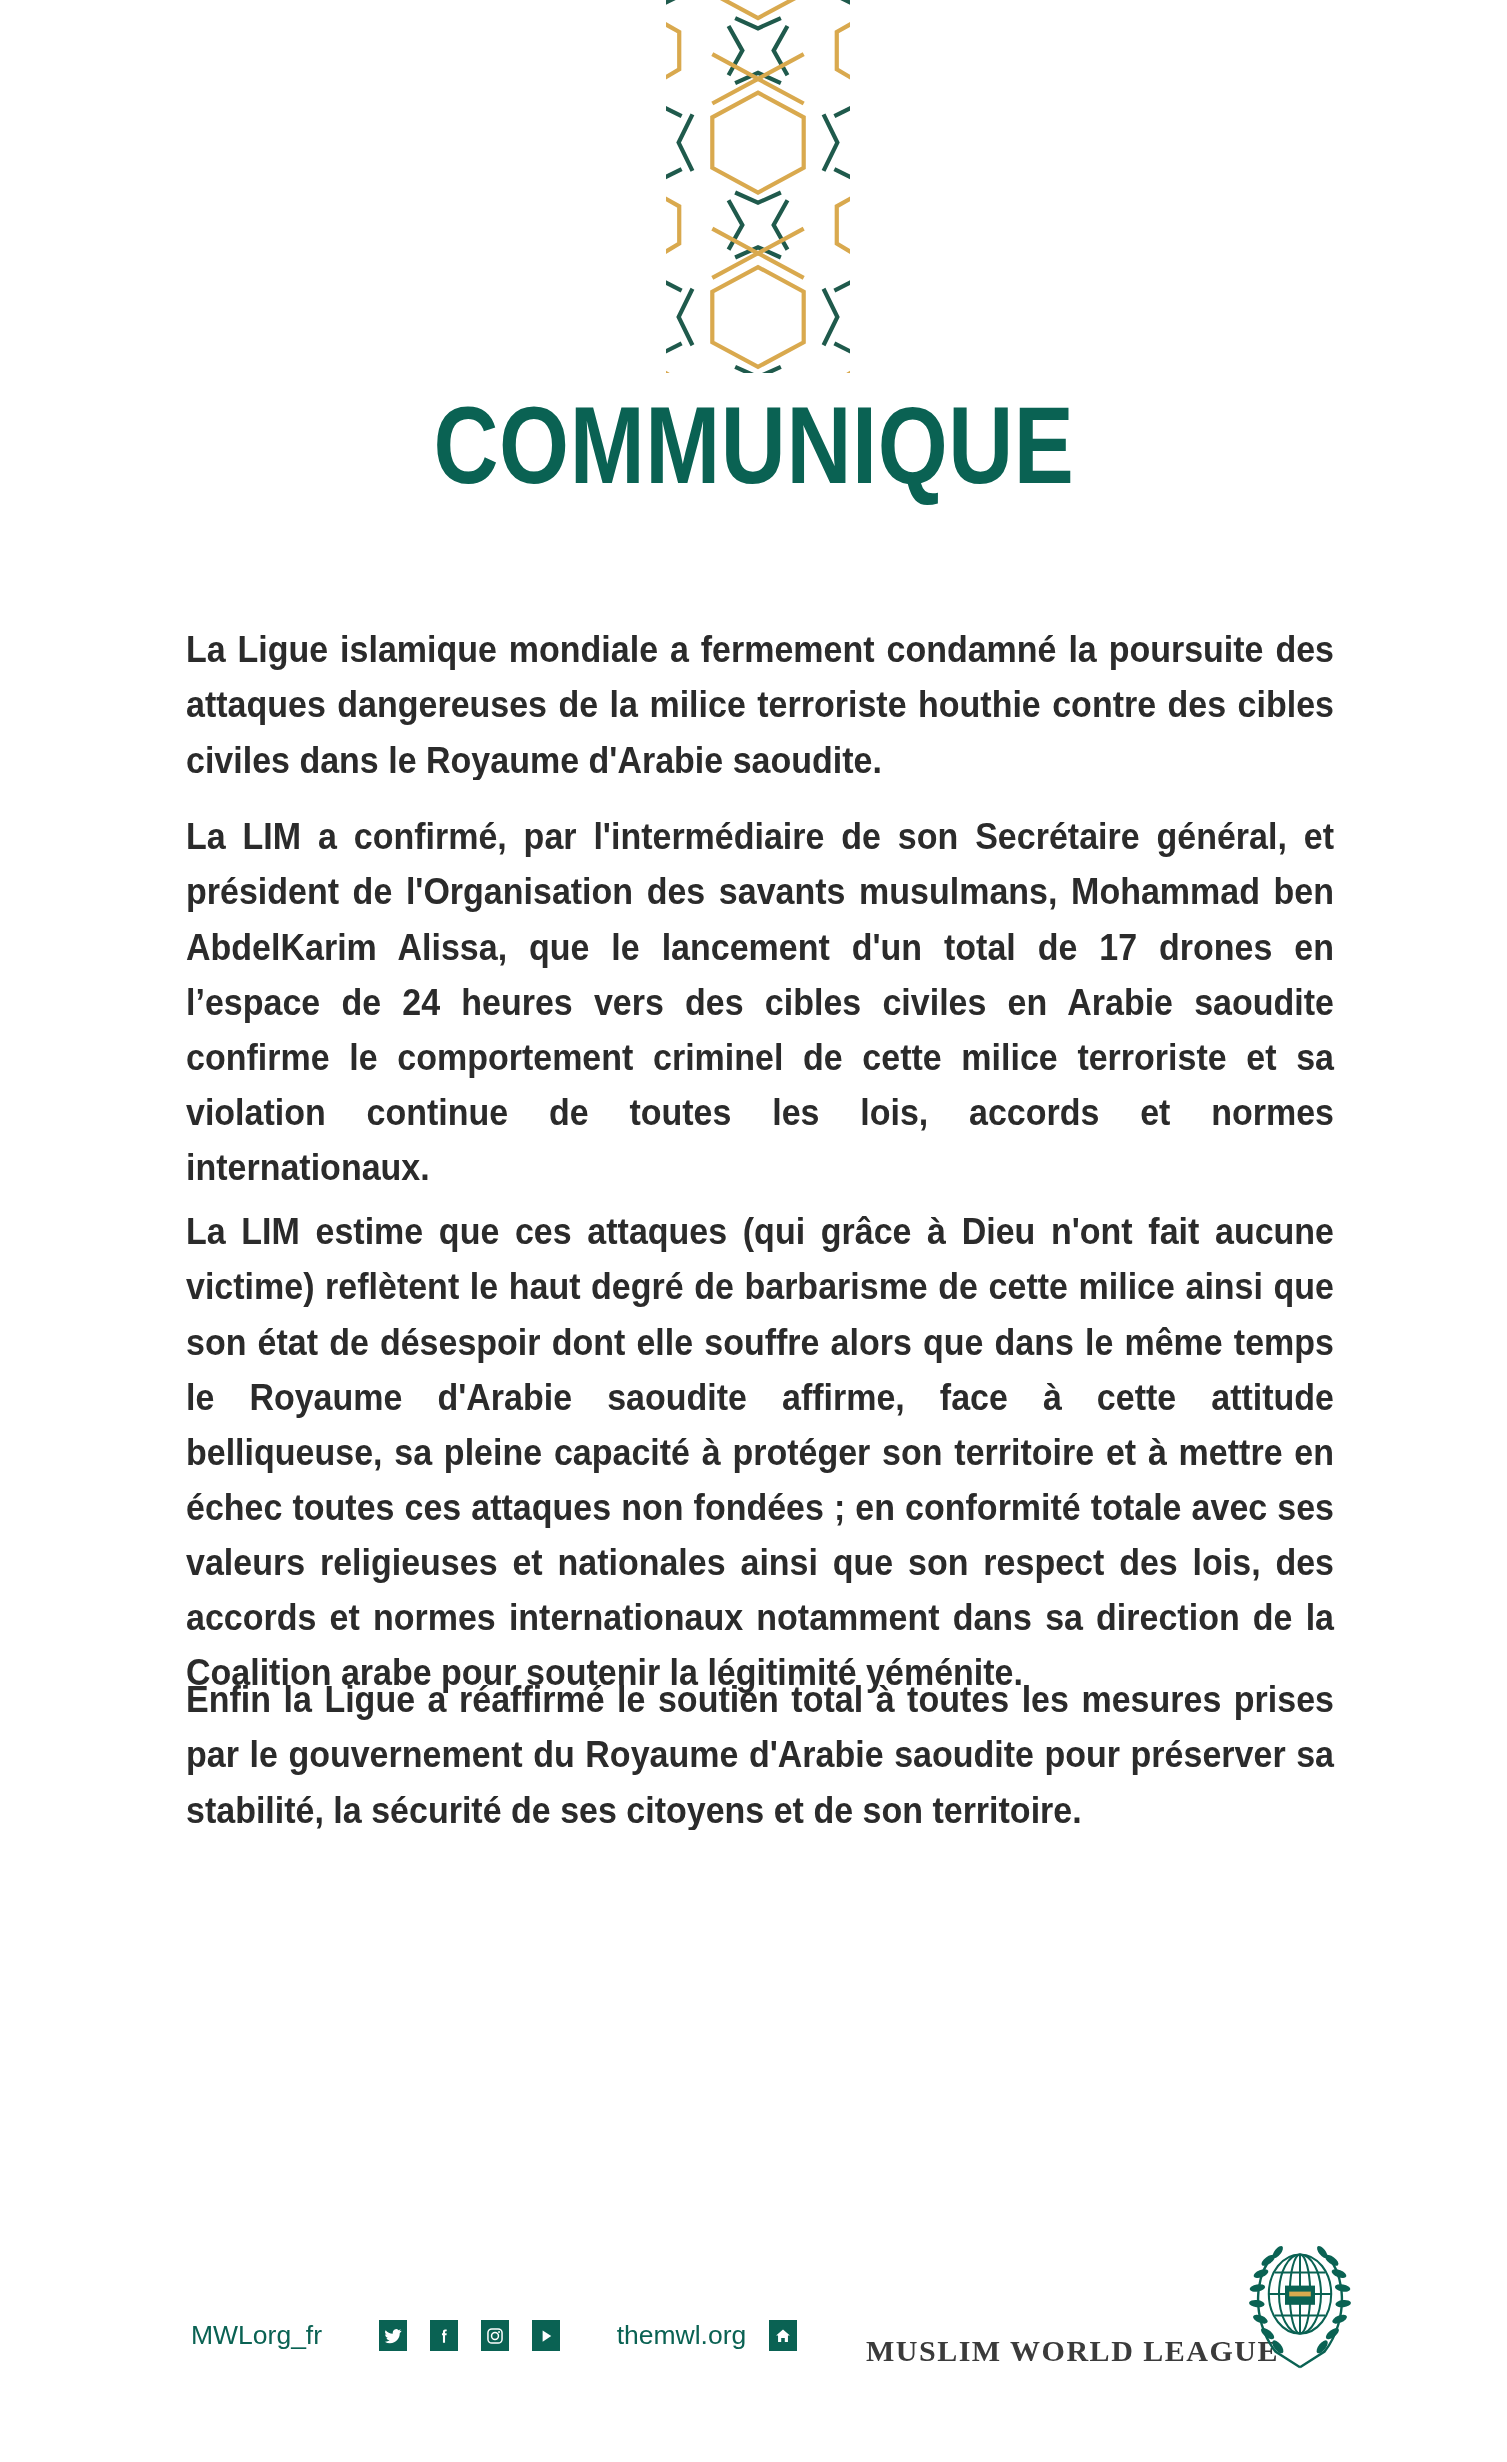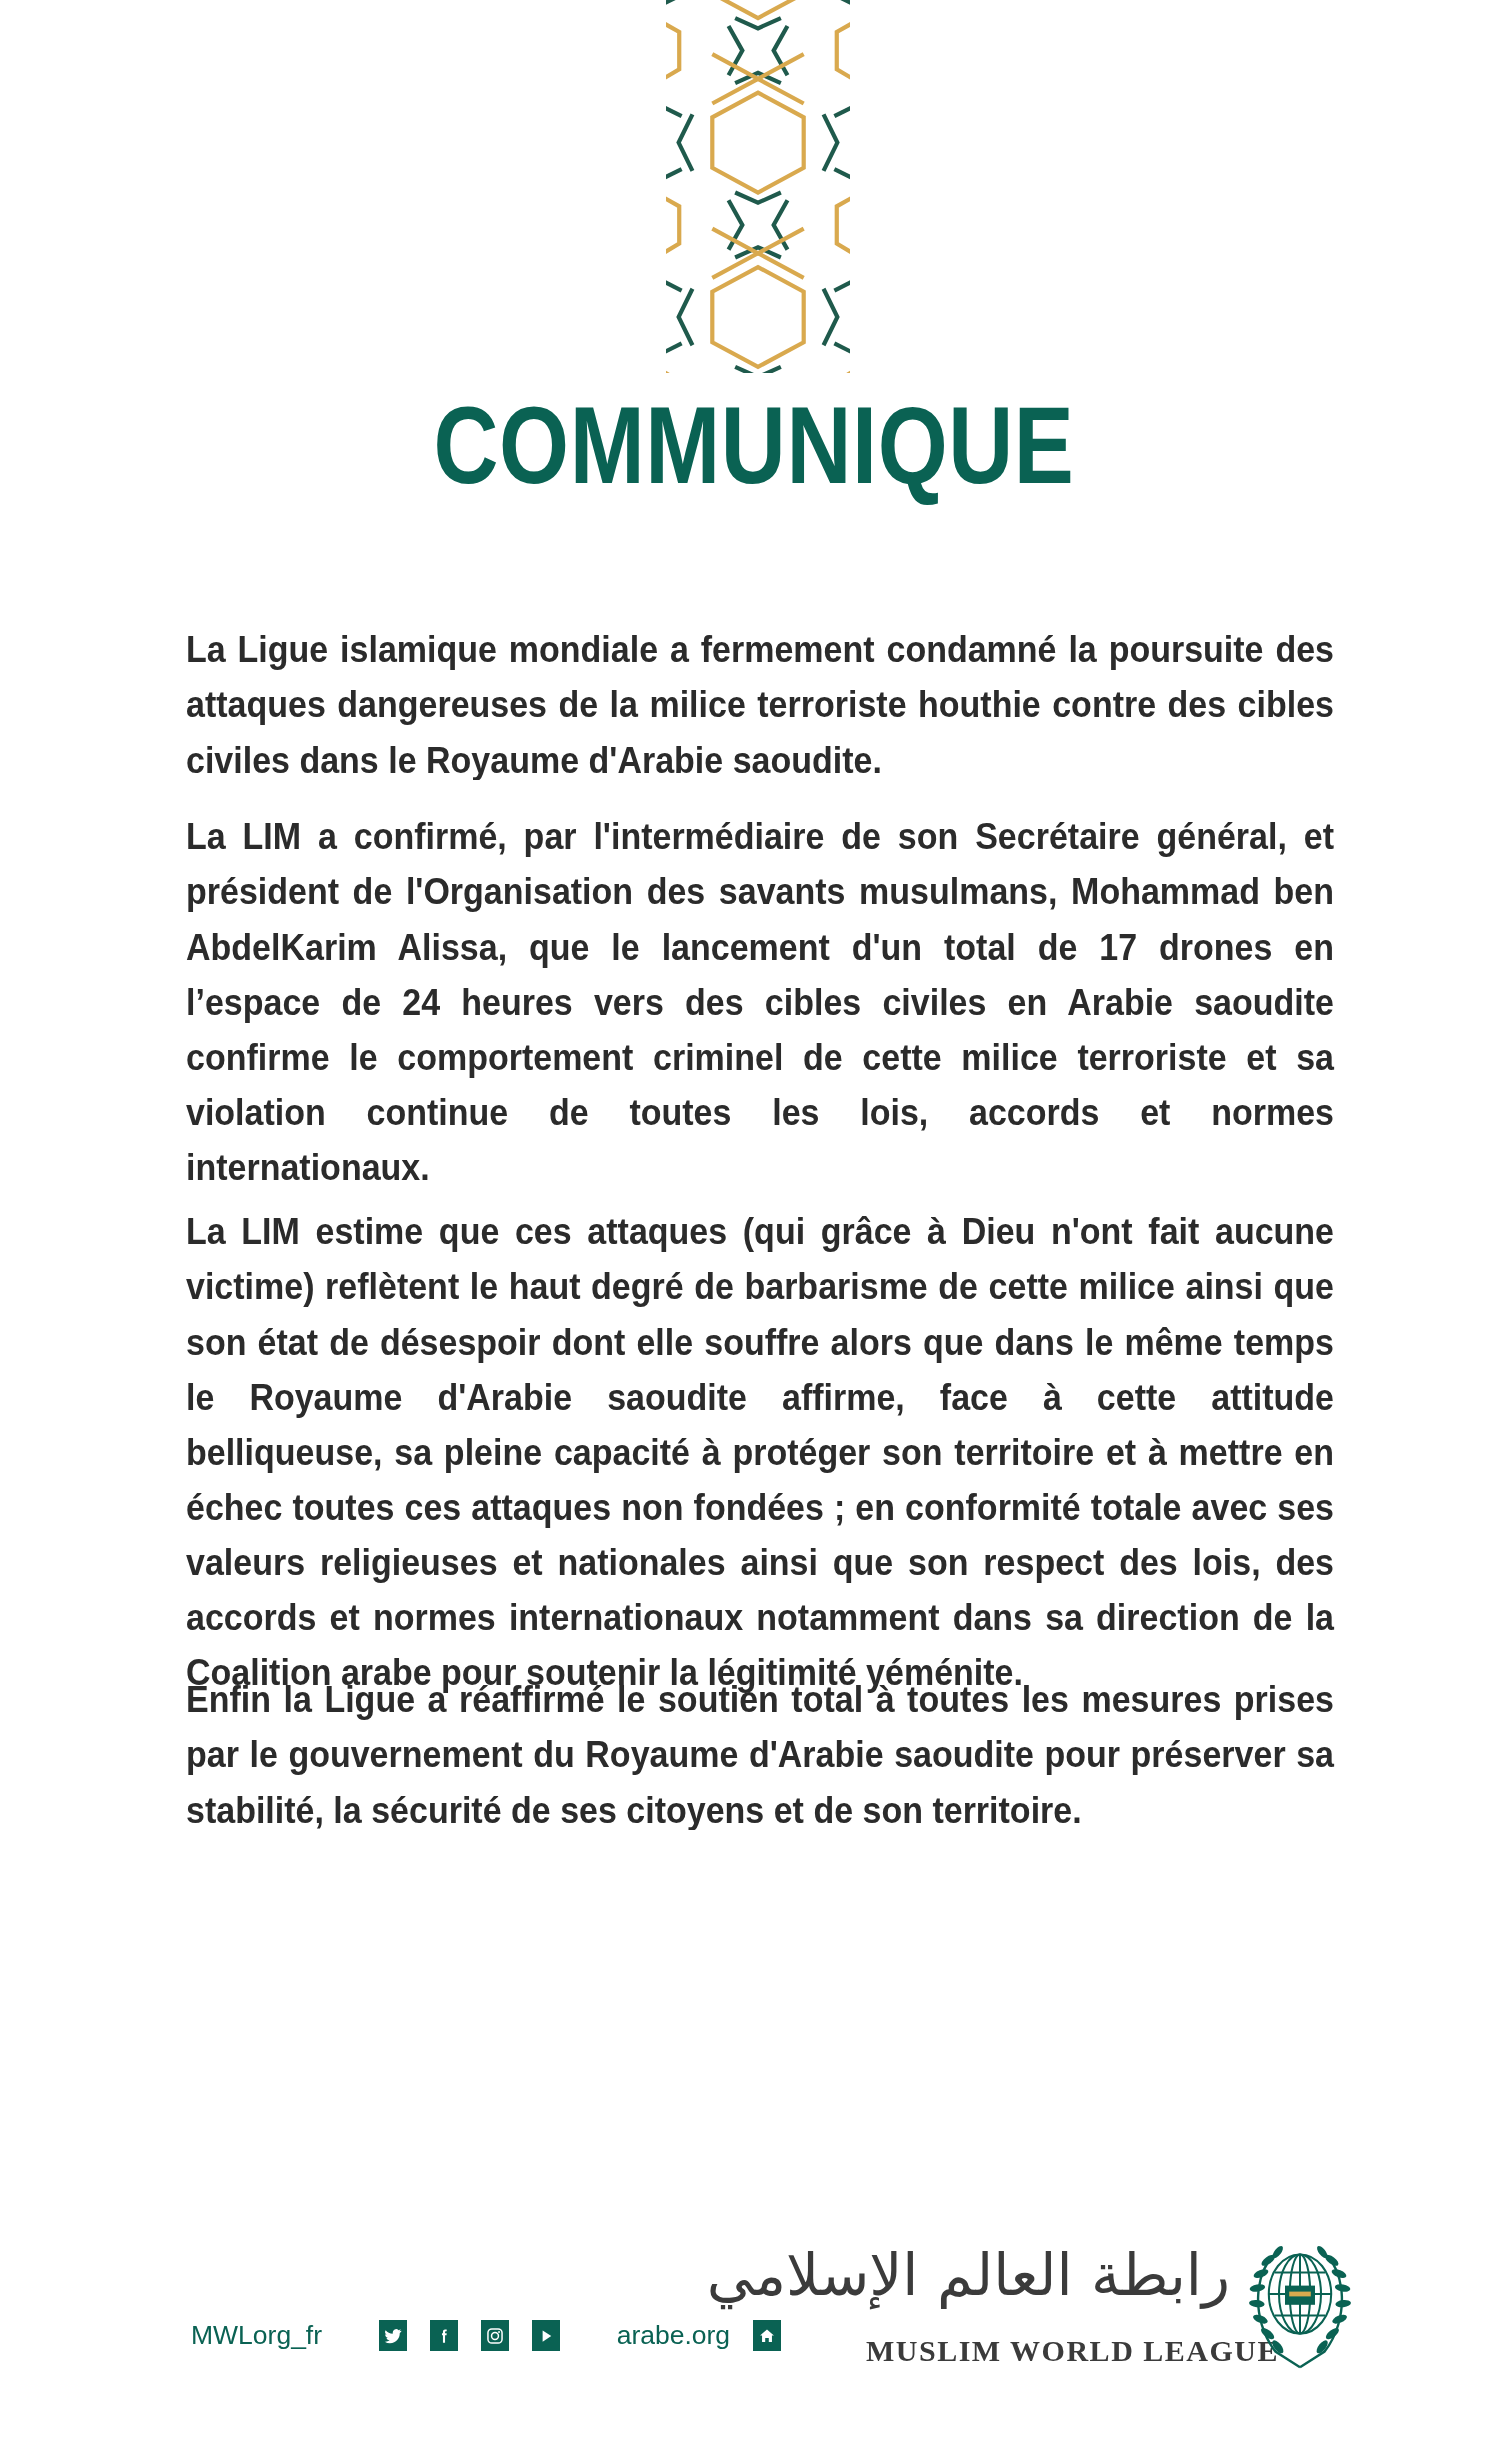--- a/index.html
+++ b/index.html
@@ -221,32 +221,31 @@
     </a>
 
     <a class="social-chip">
       <svg width="18" height="18" viewBox="0 0 24 24" aria-hidden="true">
         <polygon points="7.5,4.5 19,12 7.5,19.5" fill="#ffffff"></polygon>
       </svg>
     </a>
 
     <span class="gap-wide"></span>
 
-    <span class="handle-text">arabe.org</span>
+    <span class="handle-text">themwl.org</span>
 
     <a class="social-chip">
       <svg width="18" height="18" viewBox="0 0 24 24" aria-hidden="true">
         <path fill="#ffffff" d="M12 3.2 2.8 11.4h2.6V20h4.2v-5.3h4.8V20h4.2v-8.6h2.6z"></path>
       </svg>
     </a>
   </div>
 
   <div id="brand-lockup">
 
-    <div id="brand-arabic">رابطة العالم الإسلامي</div>
 
     <div id="brand-latin">MUSLIM WORLD LEAGUE</div>
 
     <div id="brand-emblem">
       <svg width="114" height="138" viewBox="0 0 190 230" xmlns="http://www.w3.org/2000/svg">
         <g stroke="#0a6253" fill="none" stroke-width="3.4">
 
           <ellipse cx="95" cy="100" rx="52" ry="66"></ellipse>
 
           <ellipse cx="95" cy="100" rx="17" ry="66"></ellipse>

